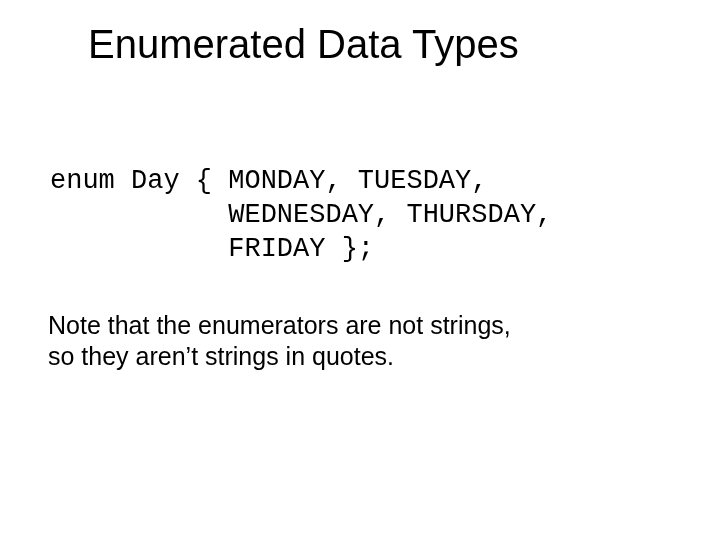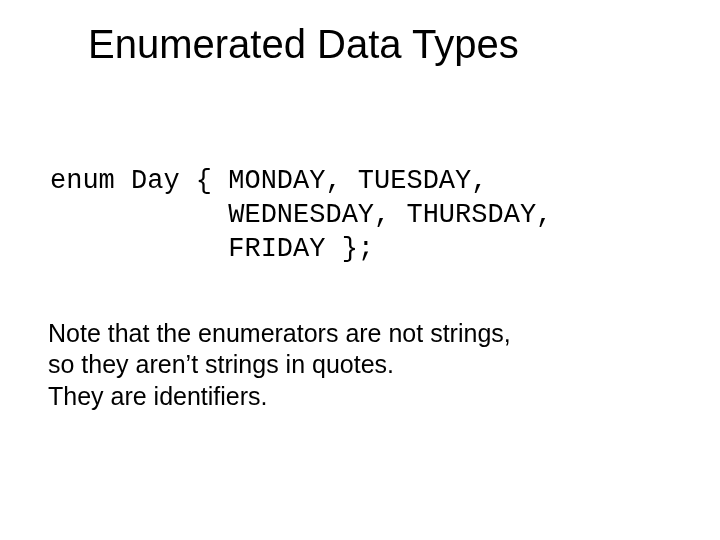--- a/index.html
+++ b/index.html
@@ -35,33 +35,31 @@
     white-space: pre;
     margin-left: 28px;
   }
   .note {
     position: absolute;
     top: 310px;
     left: 48px;
     font-size: 25px;
     line-height: 1.25;
     max-width: 610px;
-    margin-top: 8px;
   }
 </style>
 </head>
 <body>
 
 <div class="slide">
 
   <div class="title">Enumerated Data Types</div>
 
   <div class="code"><span>enum Day { MONDAY, TUESDAY,</span>
 <span>           WEDNESDAY, THURSDAY,</span>
 <span>           FRIDAY };</span></div>
 
   <div class="note">
     <div>Note that the enumerators are not strings,</div>
     <div>so they aren’t strings in quotes.</div>
-    <div>They are identifiers.</div>
   </div>
 
 </div>
 
 </body></html>

